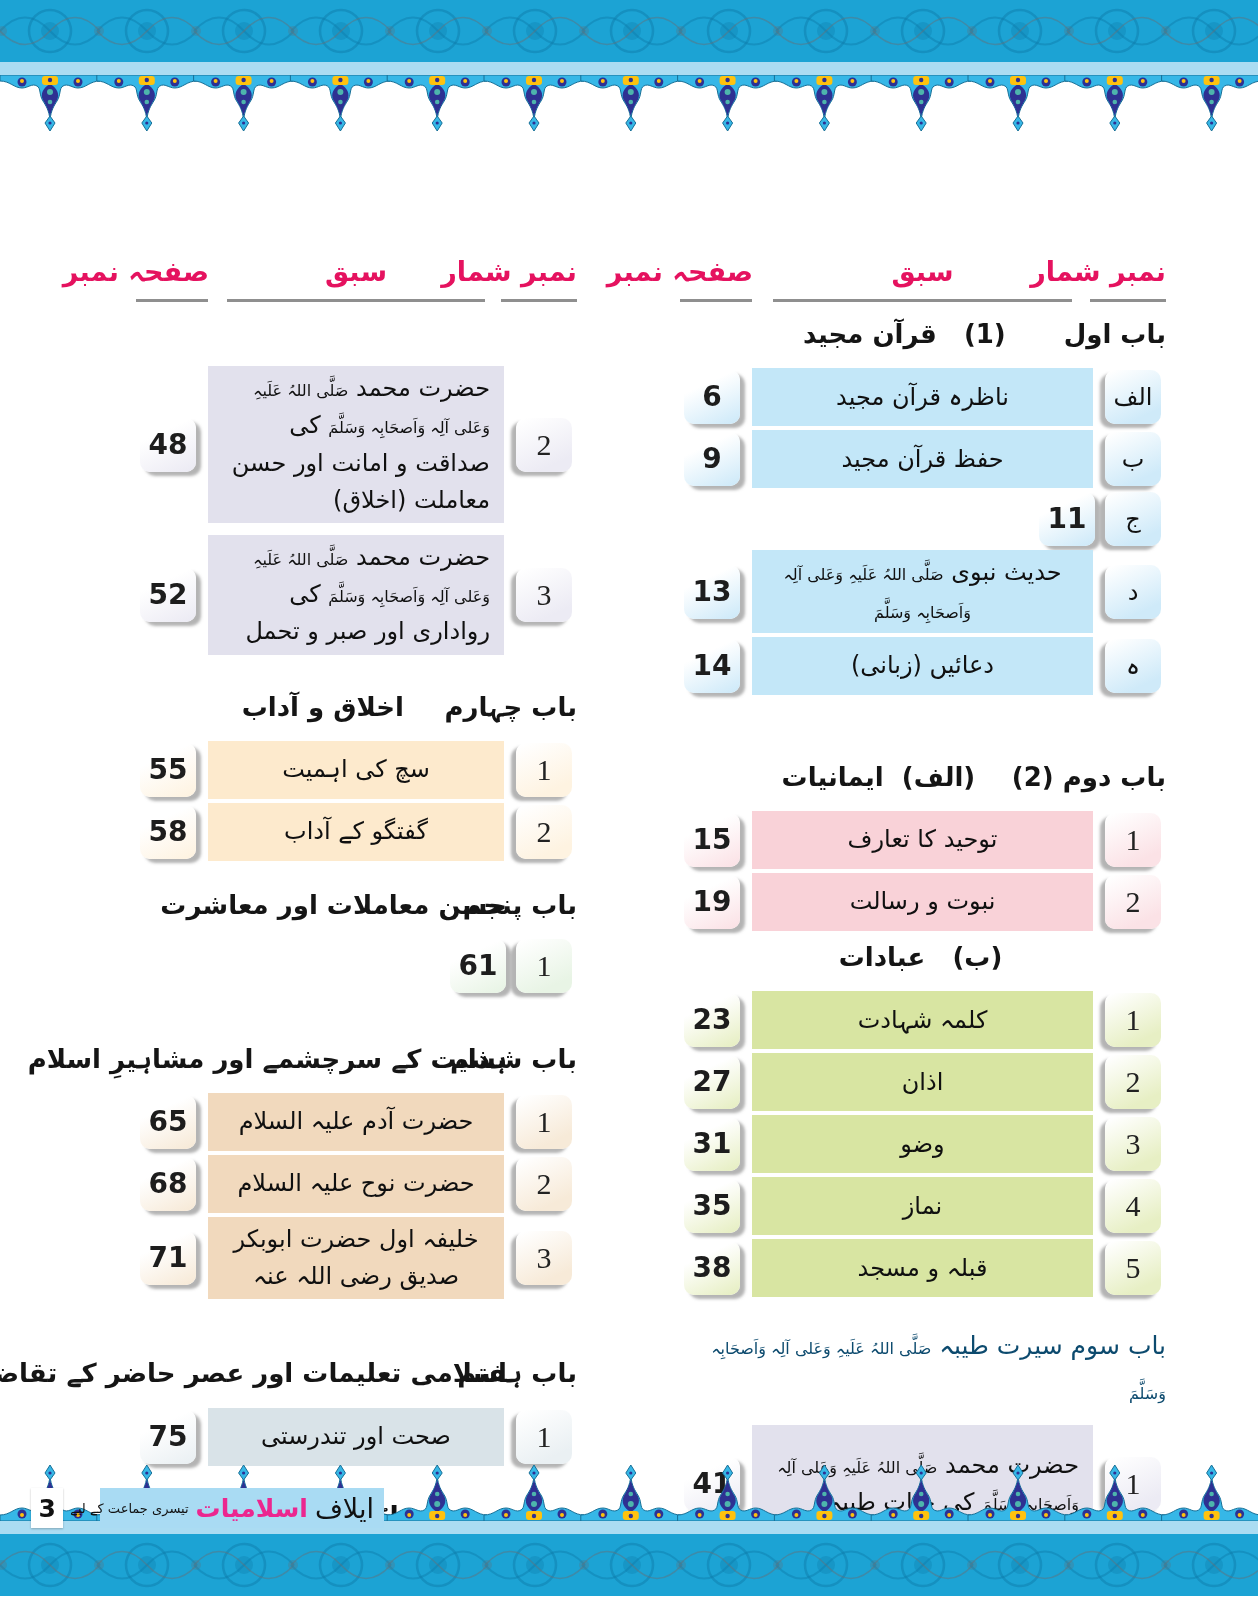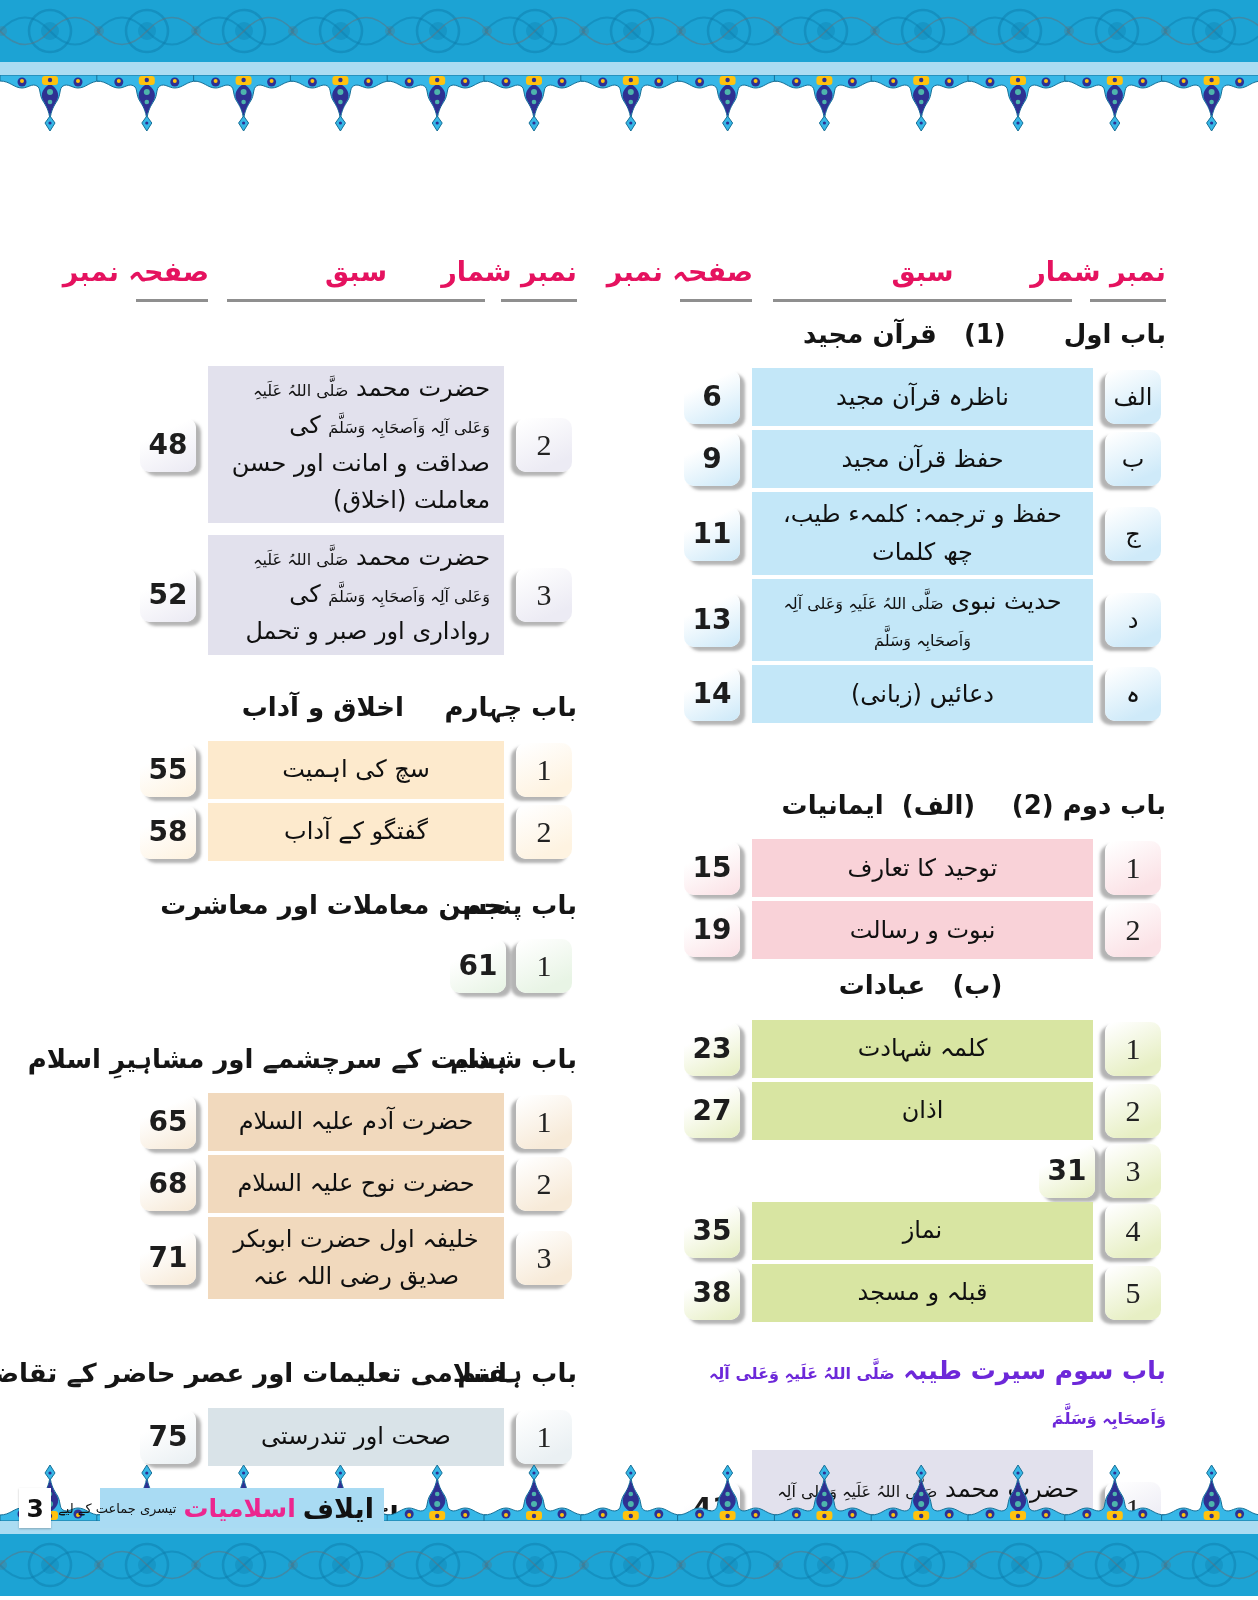--- a/index.html
+++ b/index.html
@@ -30,22 +30,22 @@
   .hc-serial .hline{width:76px;}
   .hc-lesson .hline{width:88%;}
   .hc-page .hline{width:72px;}
   
   .section{margin-top:14px;}
   .sec-head{display:flex;direction:rtl;align-items:baseline;font-weight:bold;
     font-size:26px;color:#151515;margin-bottom:12px;line-height:1.7;}
   .sec-head .ch{min-width:70px;text-align:center;white-space:nowrap;}
   .sec-head .ti{flex:1;text-align:center;white-space:nowrap;}
   .sec-head .pg{width:66px;}
-  .sec-head-full{direction:rtl;text-align:right;font-weight:bold;font-size:25px;
-    color:#6d28d9;margin-bottom:12px;line-height:1.8;padding-left:4px;}
+  .sec-head-full{direction:rtl;text-align:right;font-weight:normal;font-size:25px;
+    color:#0c4a6e;margin-bottom:12px;line-height:1.8;padding-left:4px;}
   .row{display:flex;direction:rtl;align-items:center;margin-bottom:4px;}
   .cell-serial,.cell-page{width:66px;display:flex;justify-content:center;align-items:center;}
   .chip{width:56px;min-height:54px;border-radius:10px;display:flex;align-items:center;
     justify-content:center;background:linear-gradient(155deg,#ffffff 5%,var(--chip) 80%);}
   .chip.serial{box-shadow:-5px 4px 3px rgba(105,105,105,.5);}
   .chip.pagebox{box-shadow:5px 4px 3px rgba(105,105,105,.5);background:linear-gradient(155deg,#ffffff 30%,var(--chip) 95%);}
   .serial-urdu{font-size:24px;color:#111;line-height:1;}
   .serial-num{font-family:"Liberation Serif",serif;font-size:30px;color:#222;line-height:1;}
   .page-num{font-weight:bold;font-size:28px;color:#1d1d1d;font-family:"DejaVu Sans",sans-serif;line-height:1;}
   .bar{flex:1;margin:0 7px;background:var(--bar);min-height:58px;display:flex;
@@ -60,21 +60,21 @@
   
   #sec-r0{margin-top:10px;}  #sec-r1{margin-top:60px;} #sec-r2{margin-top:0;} #sec-r3{margin-top:26px;}
   #sec-r3 .bar{min-height:118px;}
   #sec-l0{margin-top:64px;}  #sec-l0 .row{margin-bottom:12px;} #sec-l0 .bar{min-height:92px;}
   #sec-l1{margin-top:30px;}  #sec-l2{margin-top:22px;} #sec-l3{margin-top:44px;}
   #sec-l4{margin-top:52px;}  #sec-l5{margin-top:34px;}
   
   .footer-ribbon{position:absolute;left:100px;top:1488px;width:284px;height:40px;
     background:#a9dbf3;z-index:6;display:flex;direction:rtl;align-items:center;
     padding:0 10px;gap:7px;box-sizing:border-box;}
-  .brand{font-weight:bold;font-size:27px;color:#111;white-space:nowrap;line-height:1;}
+  .brand{font-weight:normal;font-size:27px;color:#111;white-space:nowrap;line-height:1;}
   .brand-hl{font-weight:bold;font-size:25px;color:#ec268f;white-space:nowrap;line-height:1;}
   .tagline{font-size:13px;color:#111;white-space:nowrap;}
   .pageno-box{margin-inline-start:auto;background:#fff;min-width:32px;height:40px;
     display:flex;align-items:center;justify-content:center;font-weight:bold;font-size:25px;
     color:#111;box-shadow:0 1px 2px rgba(0,0,0,.25);}
   svg{display:block;}
 </style>
 </head>
 <body>
 
@@ -195,23 +195,20 @@
                 <span class="page-num">9</span>
               </div>
             </div>
           </div>
           <div class="row">
             <div class="cell-serial">
               <div class="chip serial">
                 <span class="serial-urdu">ج</span>
               </div>
             </div>
-            <div class="bar">
-              <div class="bar-text">حفظ و ترجمہ: کلمہء طیب، چھ کلمات</div>
-            </div>
             <div class="cell-page">
               <div class="chip pagebox">
                 <span class="page-num">11</span>
               </div>
             </div>
           </div>
           <div class="row">
             <div class="cell-serial">
               <div class="chip serial">
                 <span class="serial-urdu">د</span>
@@ -313,20 +310,23 @@
               <div class="chip pagebox">
                 <span class="page-num">27</span>
               </div>
             </div>
           </div>
           <div class="row">
             <div class="cell-serial">
               <div class="chip serial">
                 <span class="serial-num">3</span>
               </div>
+            </div>
+            <div class="bar">
+              <div class="bar-text">وضو</div>
             </div>
             <div class="cell-page">
               <div class="chip pagebox">
                 <span class="page-num">31</span>
               </div>
             </div>
           </div>
           <div class="row">
             <div class="cell-serial">
               <div class="chip serial">

